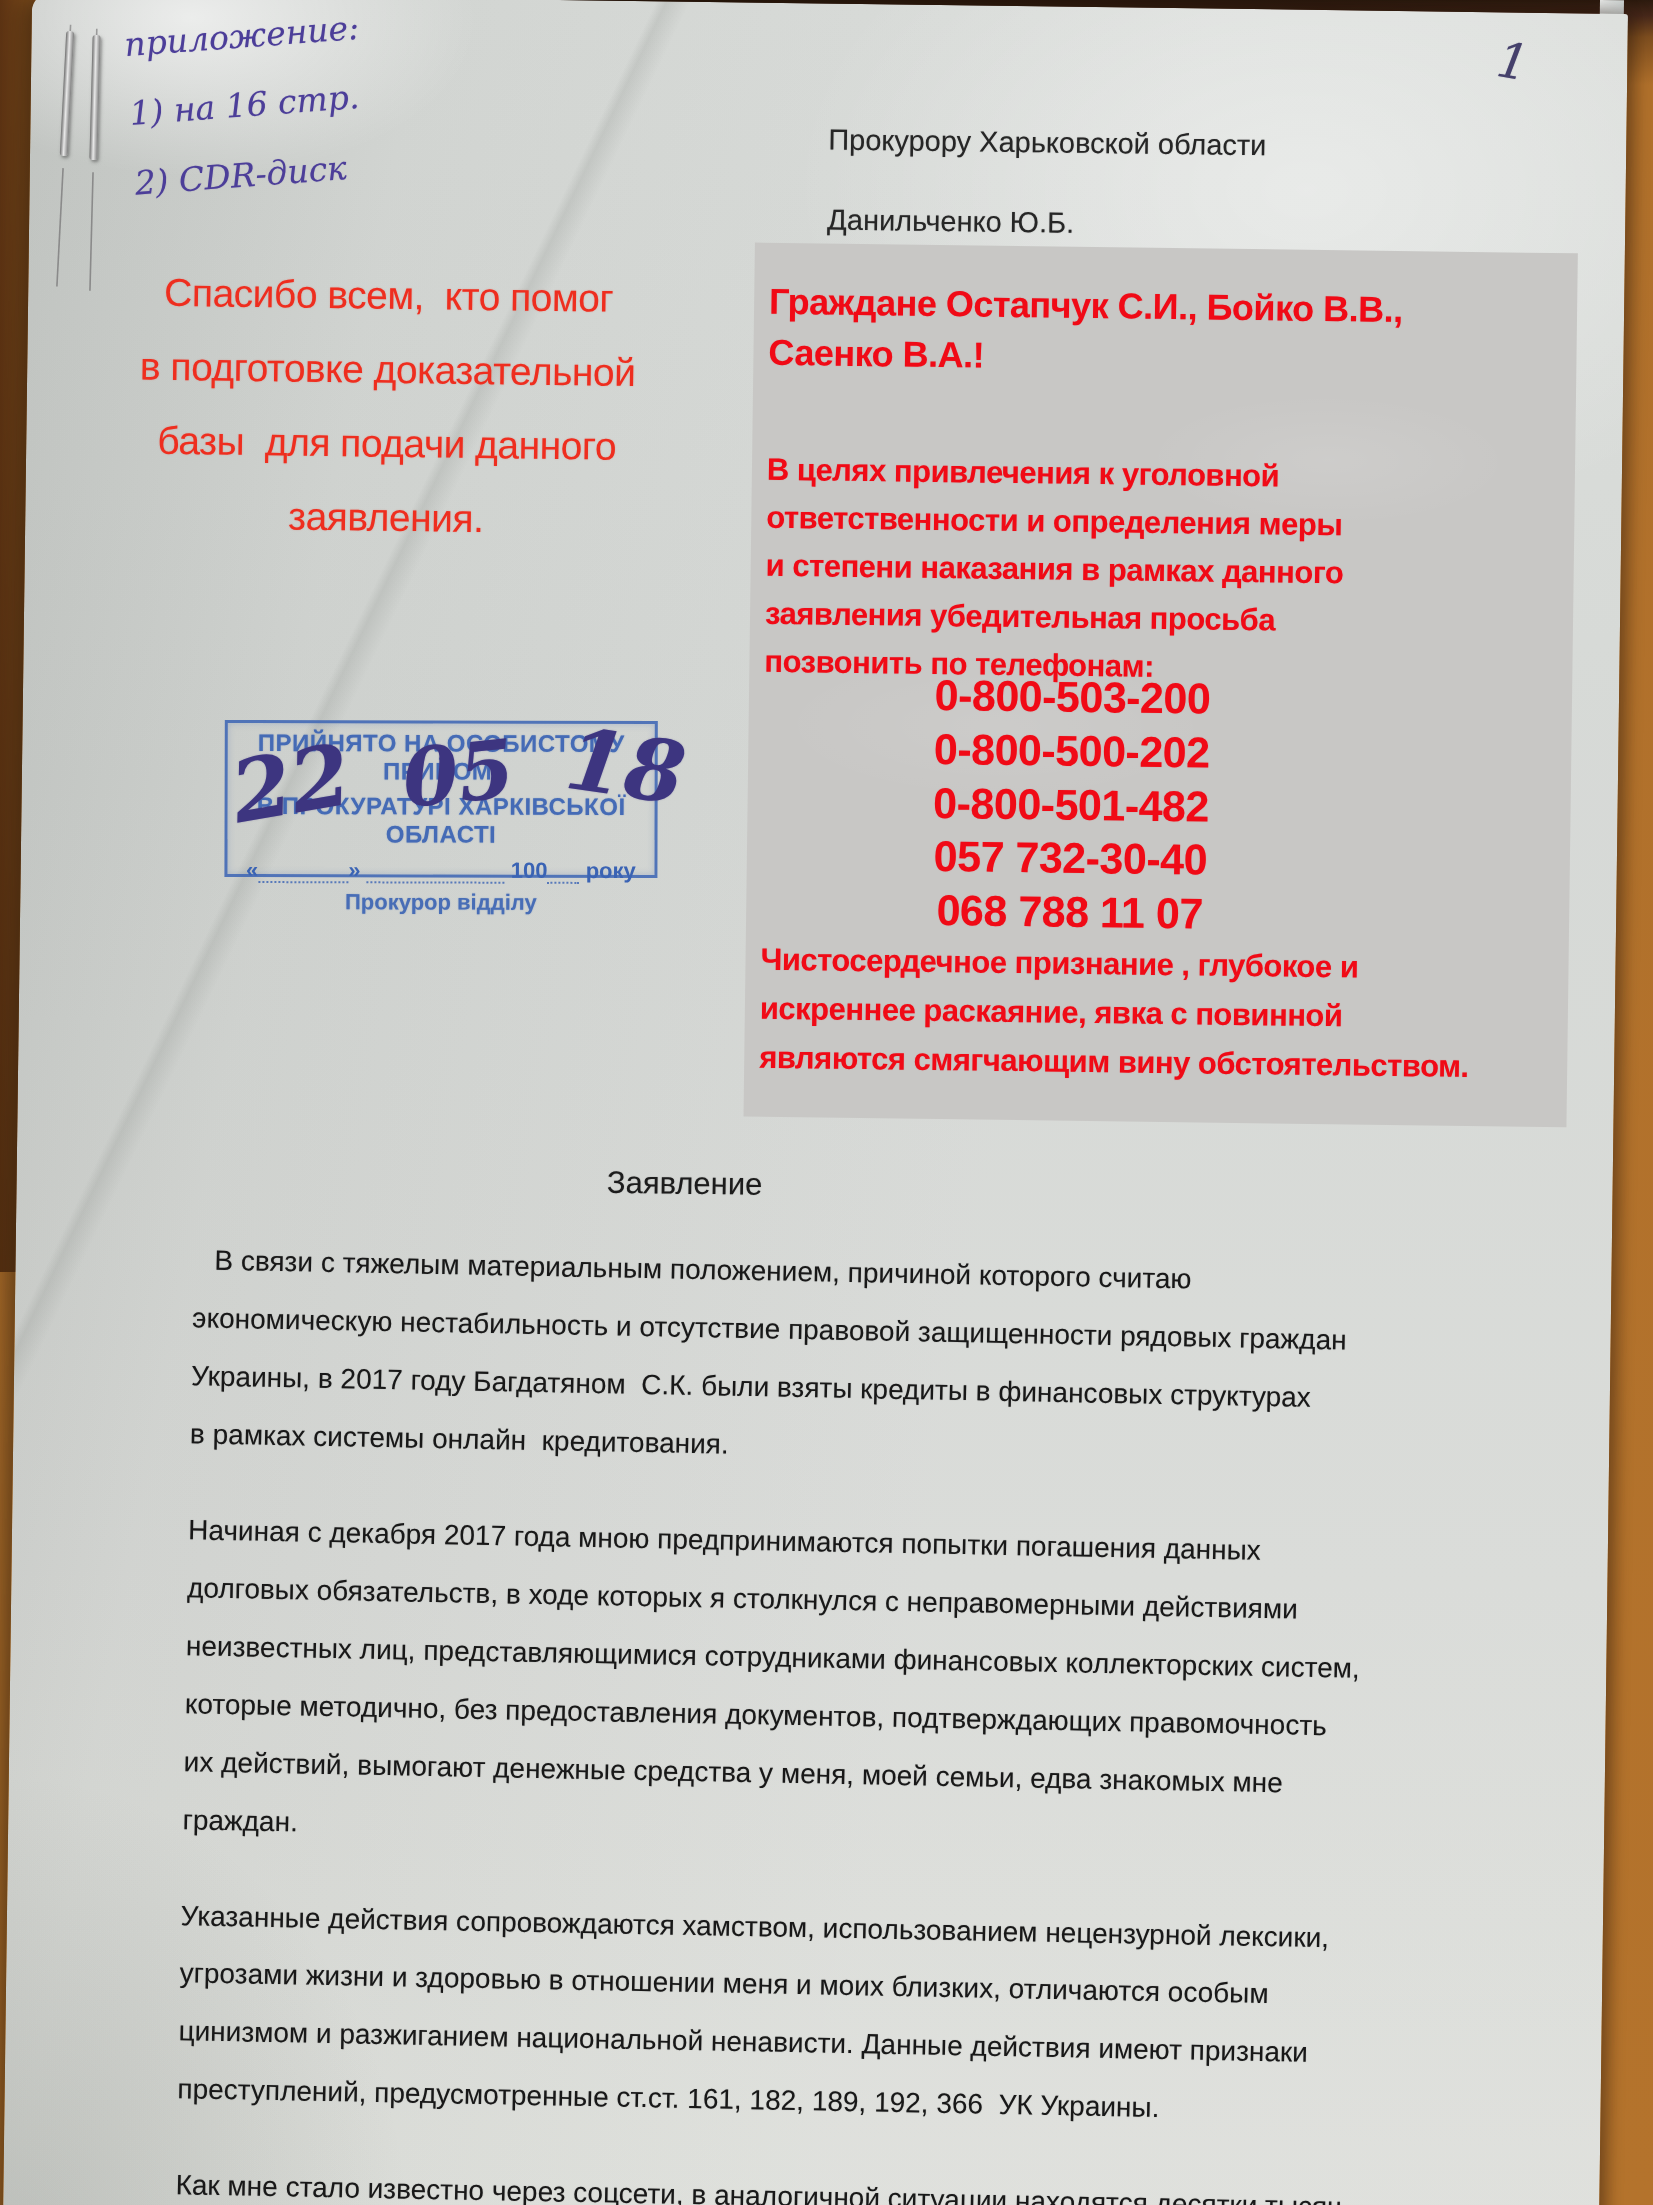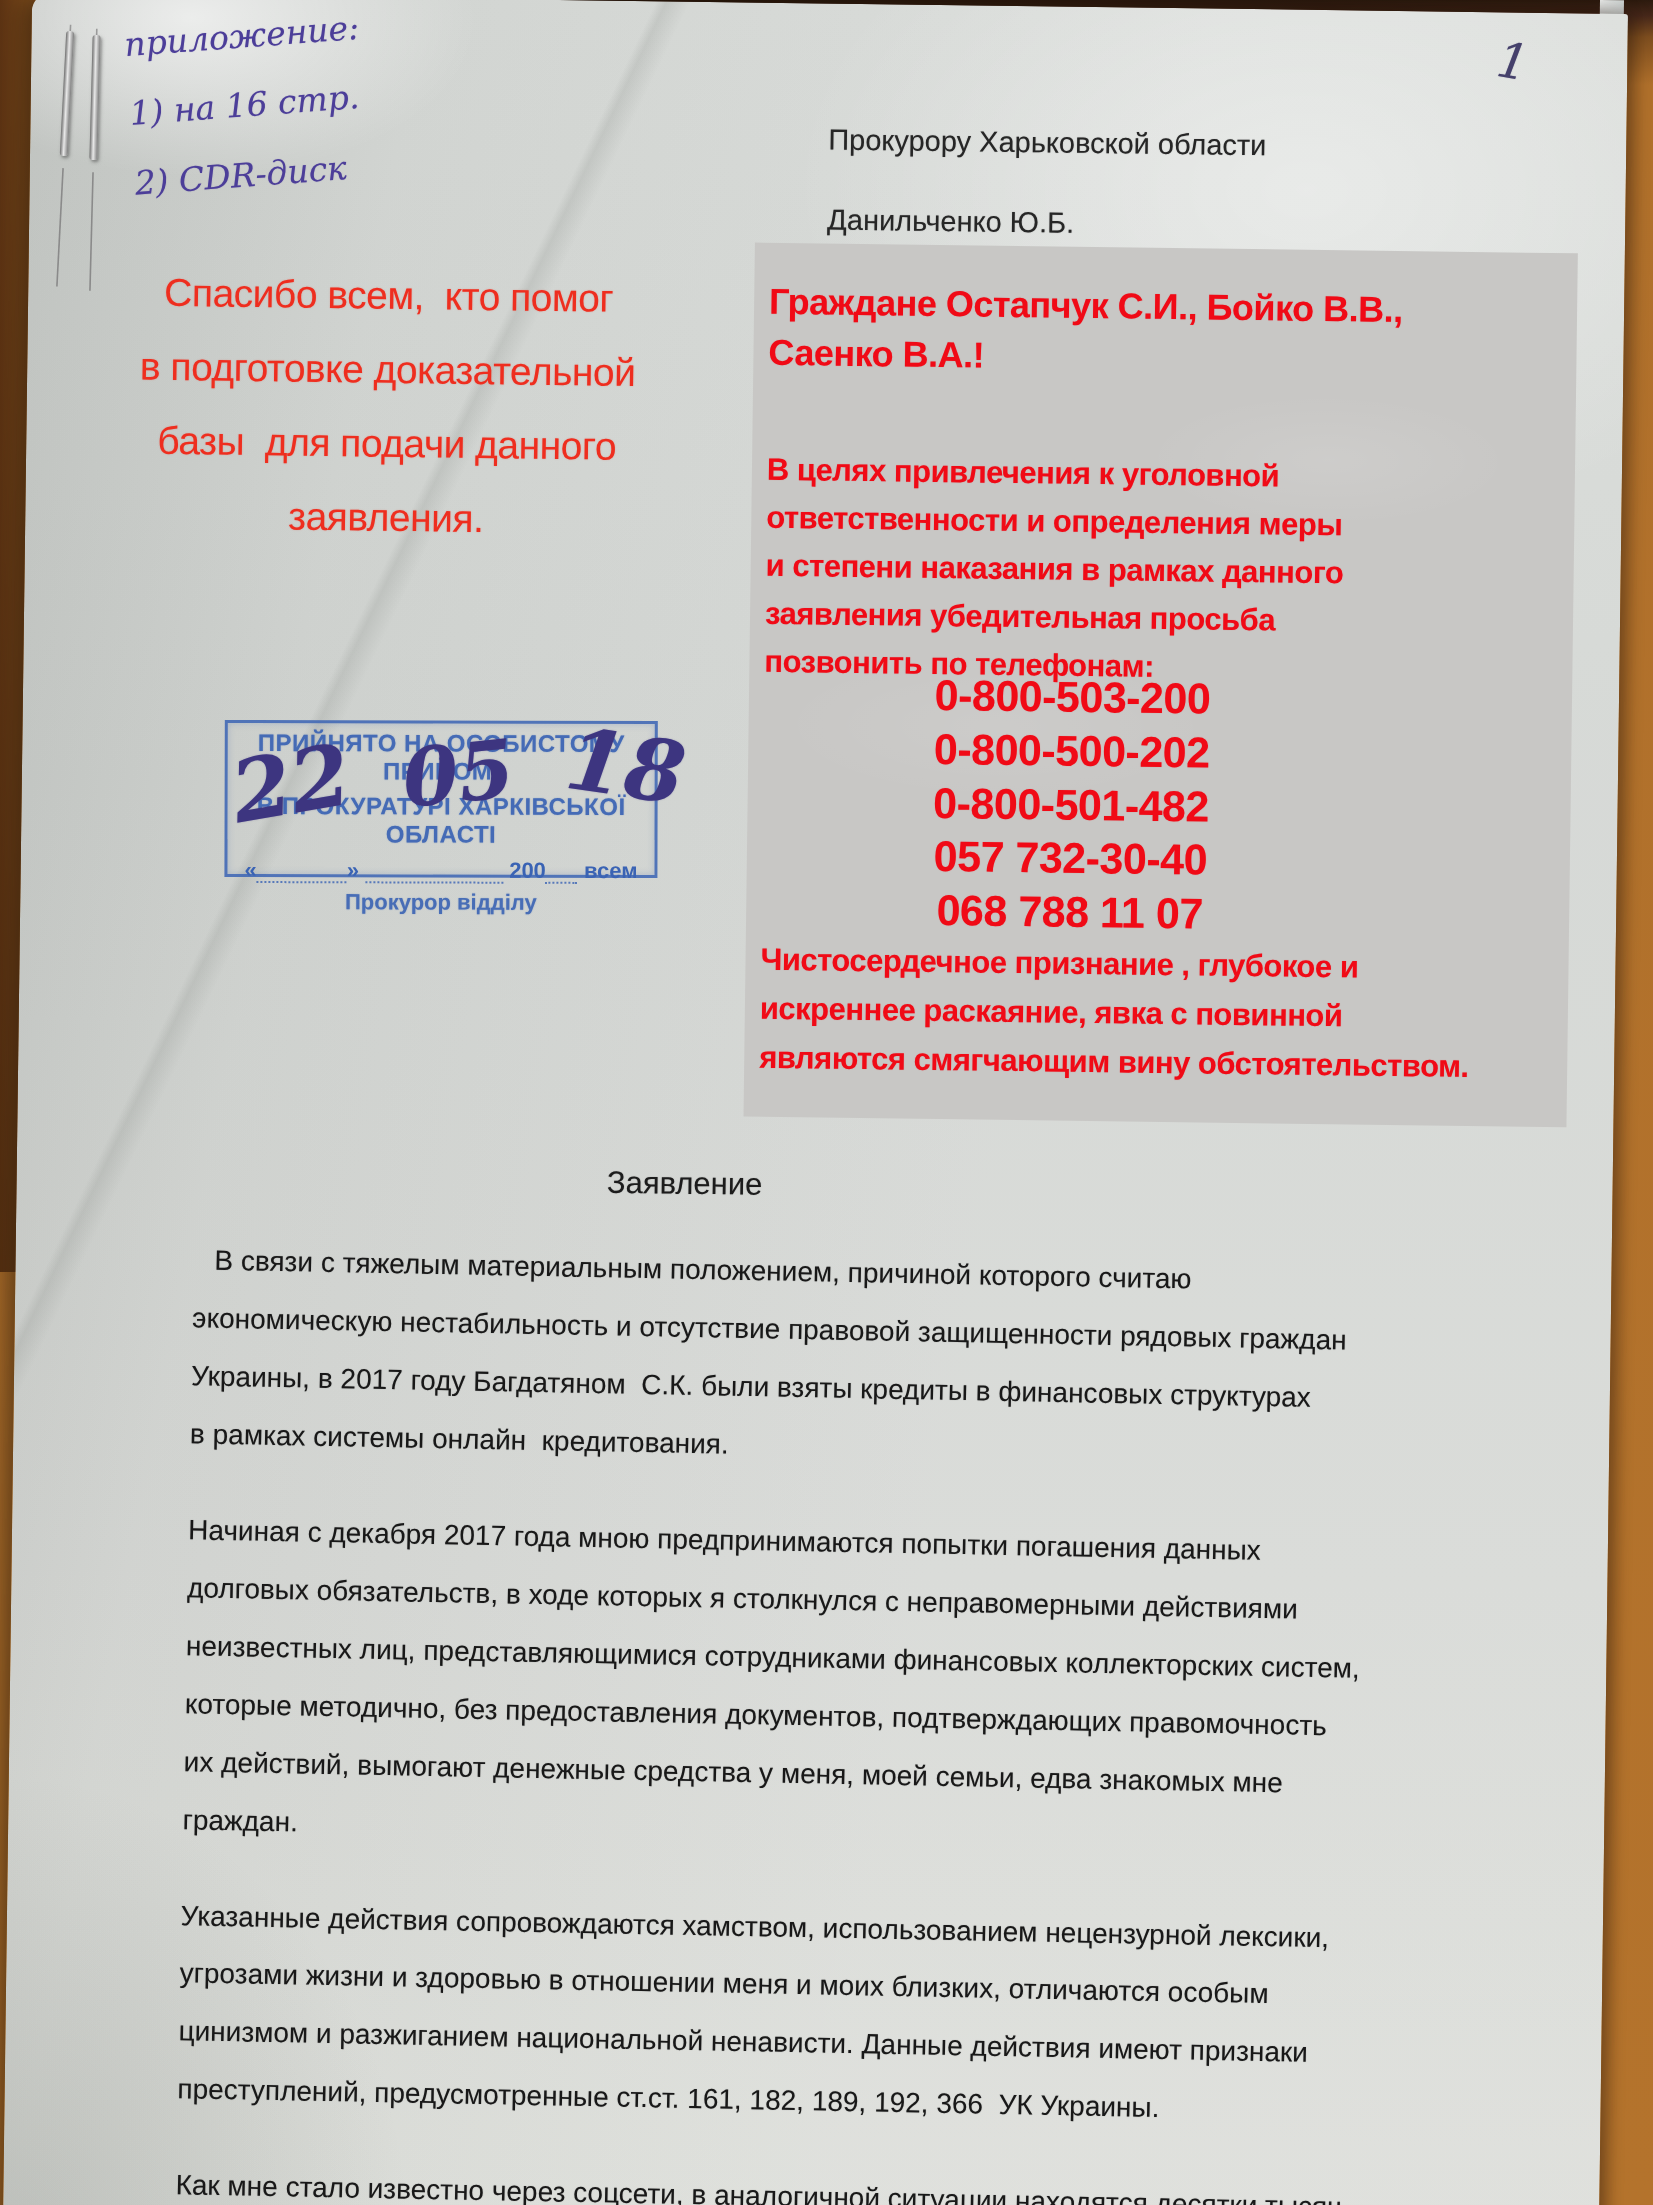--- a/index.html
+++ b/index.html
@@ -123,22 +123,22 @@
 искреннее раскаяние, явка с повинной
 являются смягчающим вину обстоятельством.</div>
     </div>
 
     <div class="stamp">
       <div class="ln">ПРИЙНЯТО НА ОСОБИСТОМУ ПРИЙОМІ</div>
       <div class="ln">В ПРОКУРАТУРІ ХАРКІВСЬКОЇ ОБЛАСТІ</div>
       <div class="date-row">
         <span>«</span><span class="blank d1"></span><span>»</span>
         <span class="blank d2"></span>
-        <span>200</span><span class="blank d3"></span>
-        <span>всем</span>
+        <span>100</span><span class="blank d3"></span>
+        <span>року</span>
       </div>
       <div class="signer">Прокурор відділу</div>
       <div class="hand-date hd-day">22</div>
       <div class="hand-date hd-month">05</div>
       <div class="hand-date hd-year">18</div>
     </div>
 
     <div class="title">Заявление</div>
 
     <div class="bodytext">

